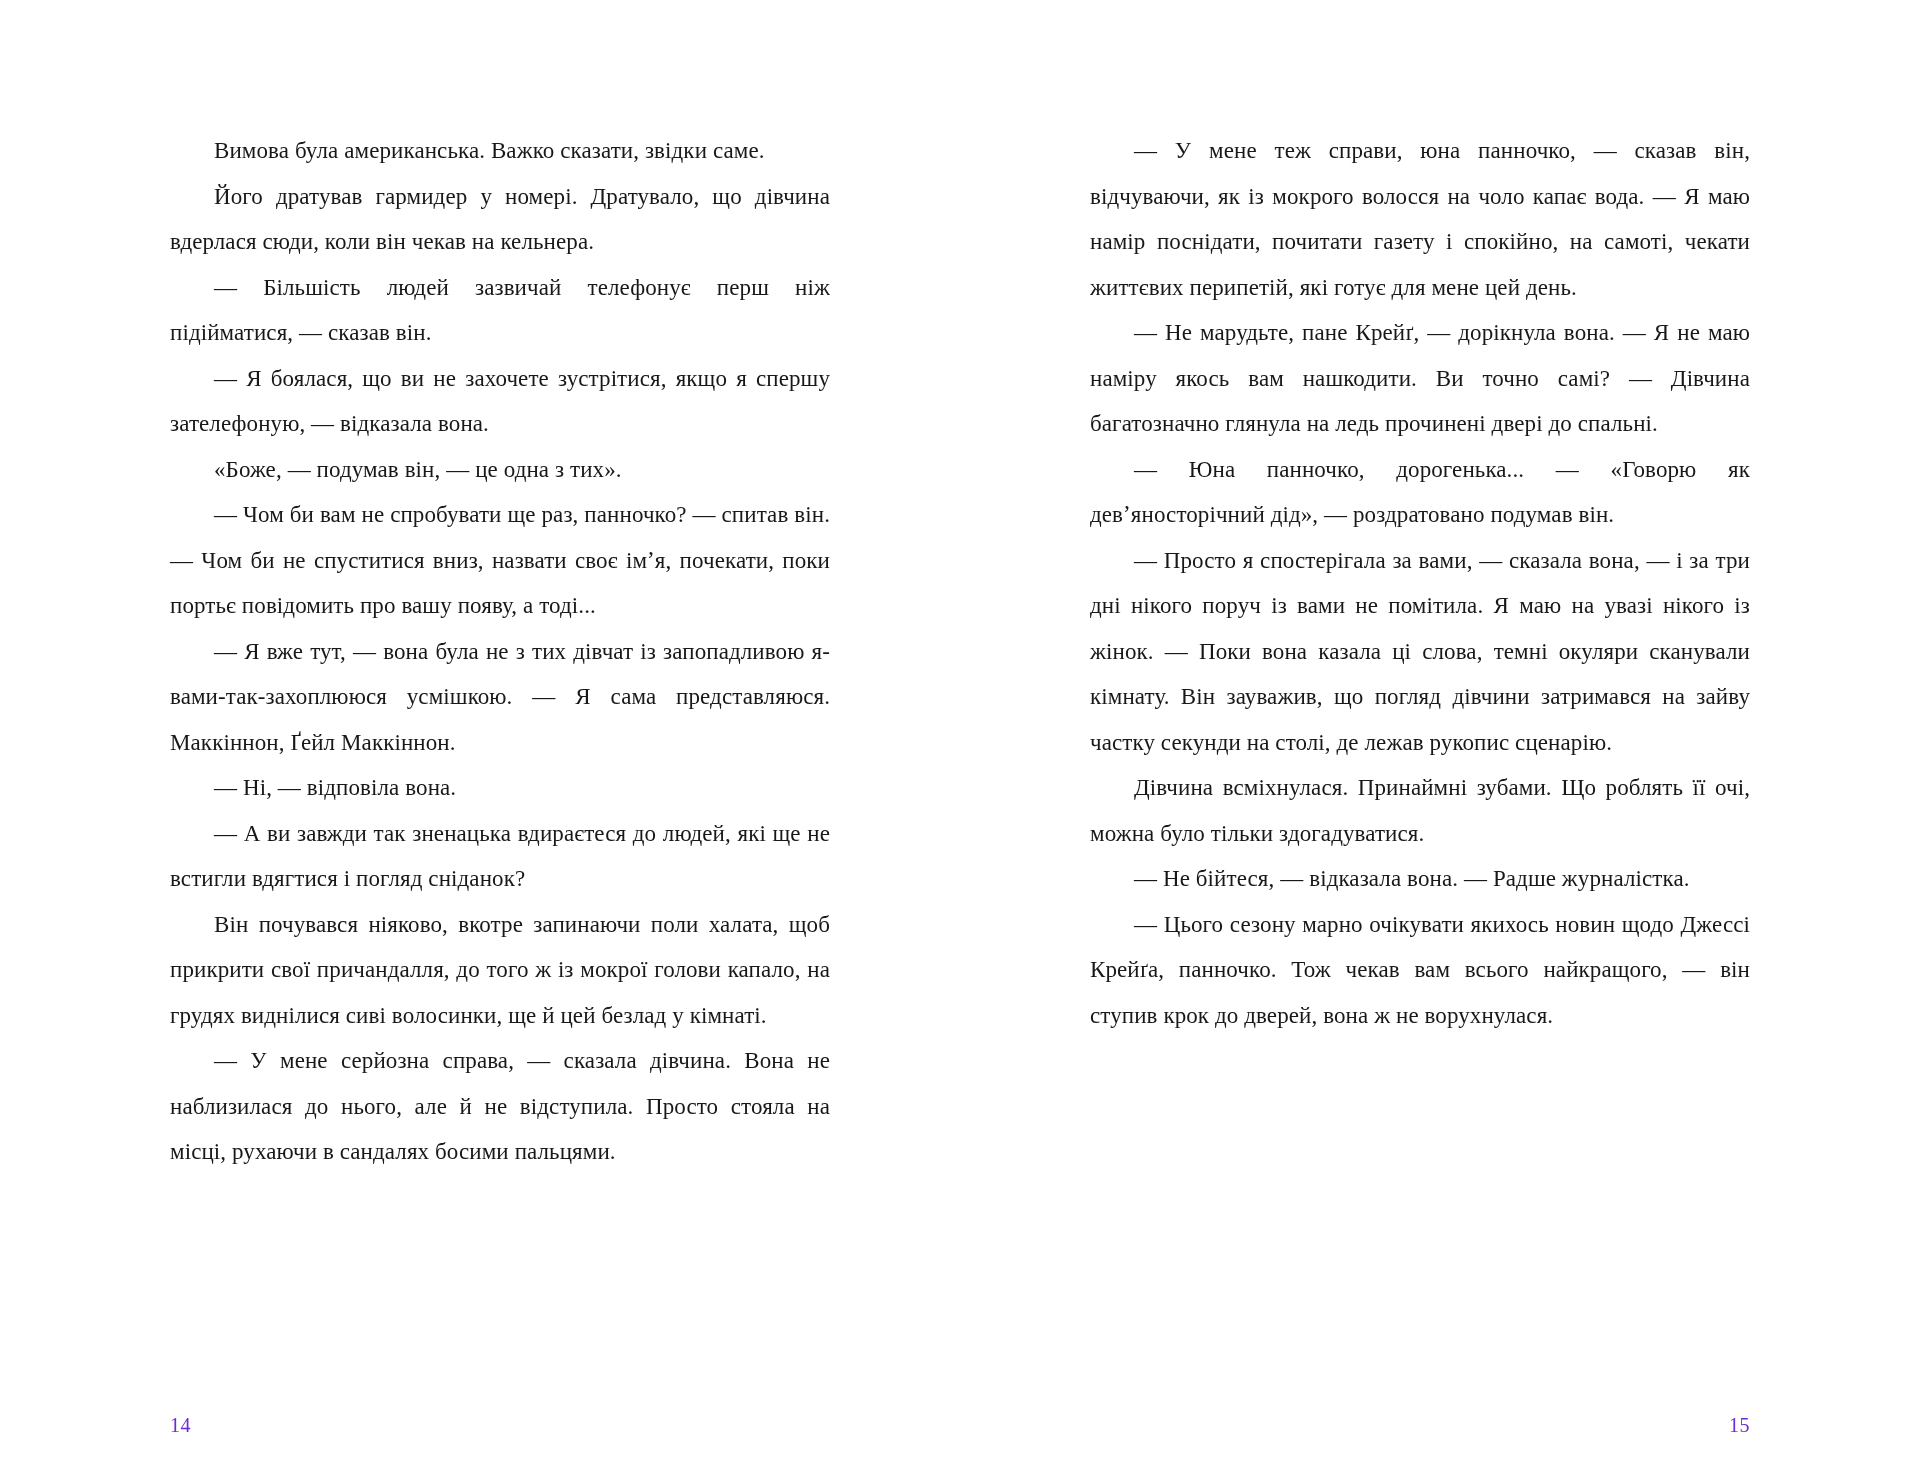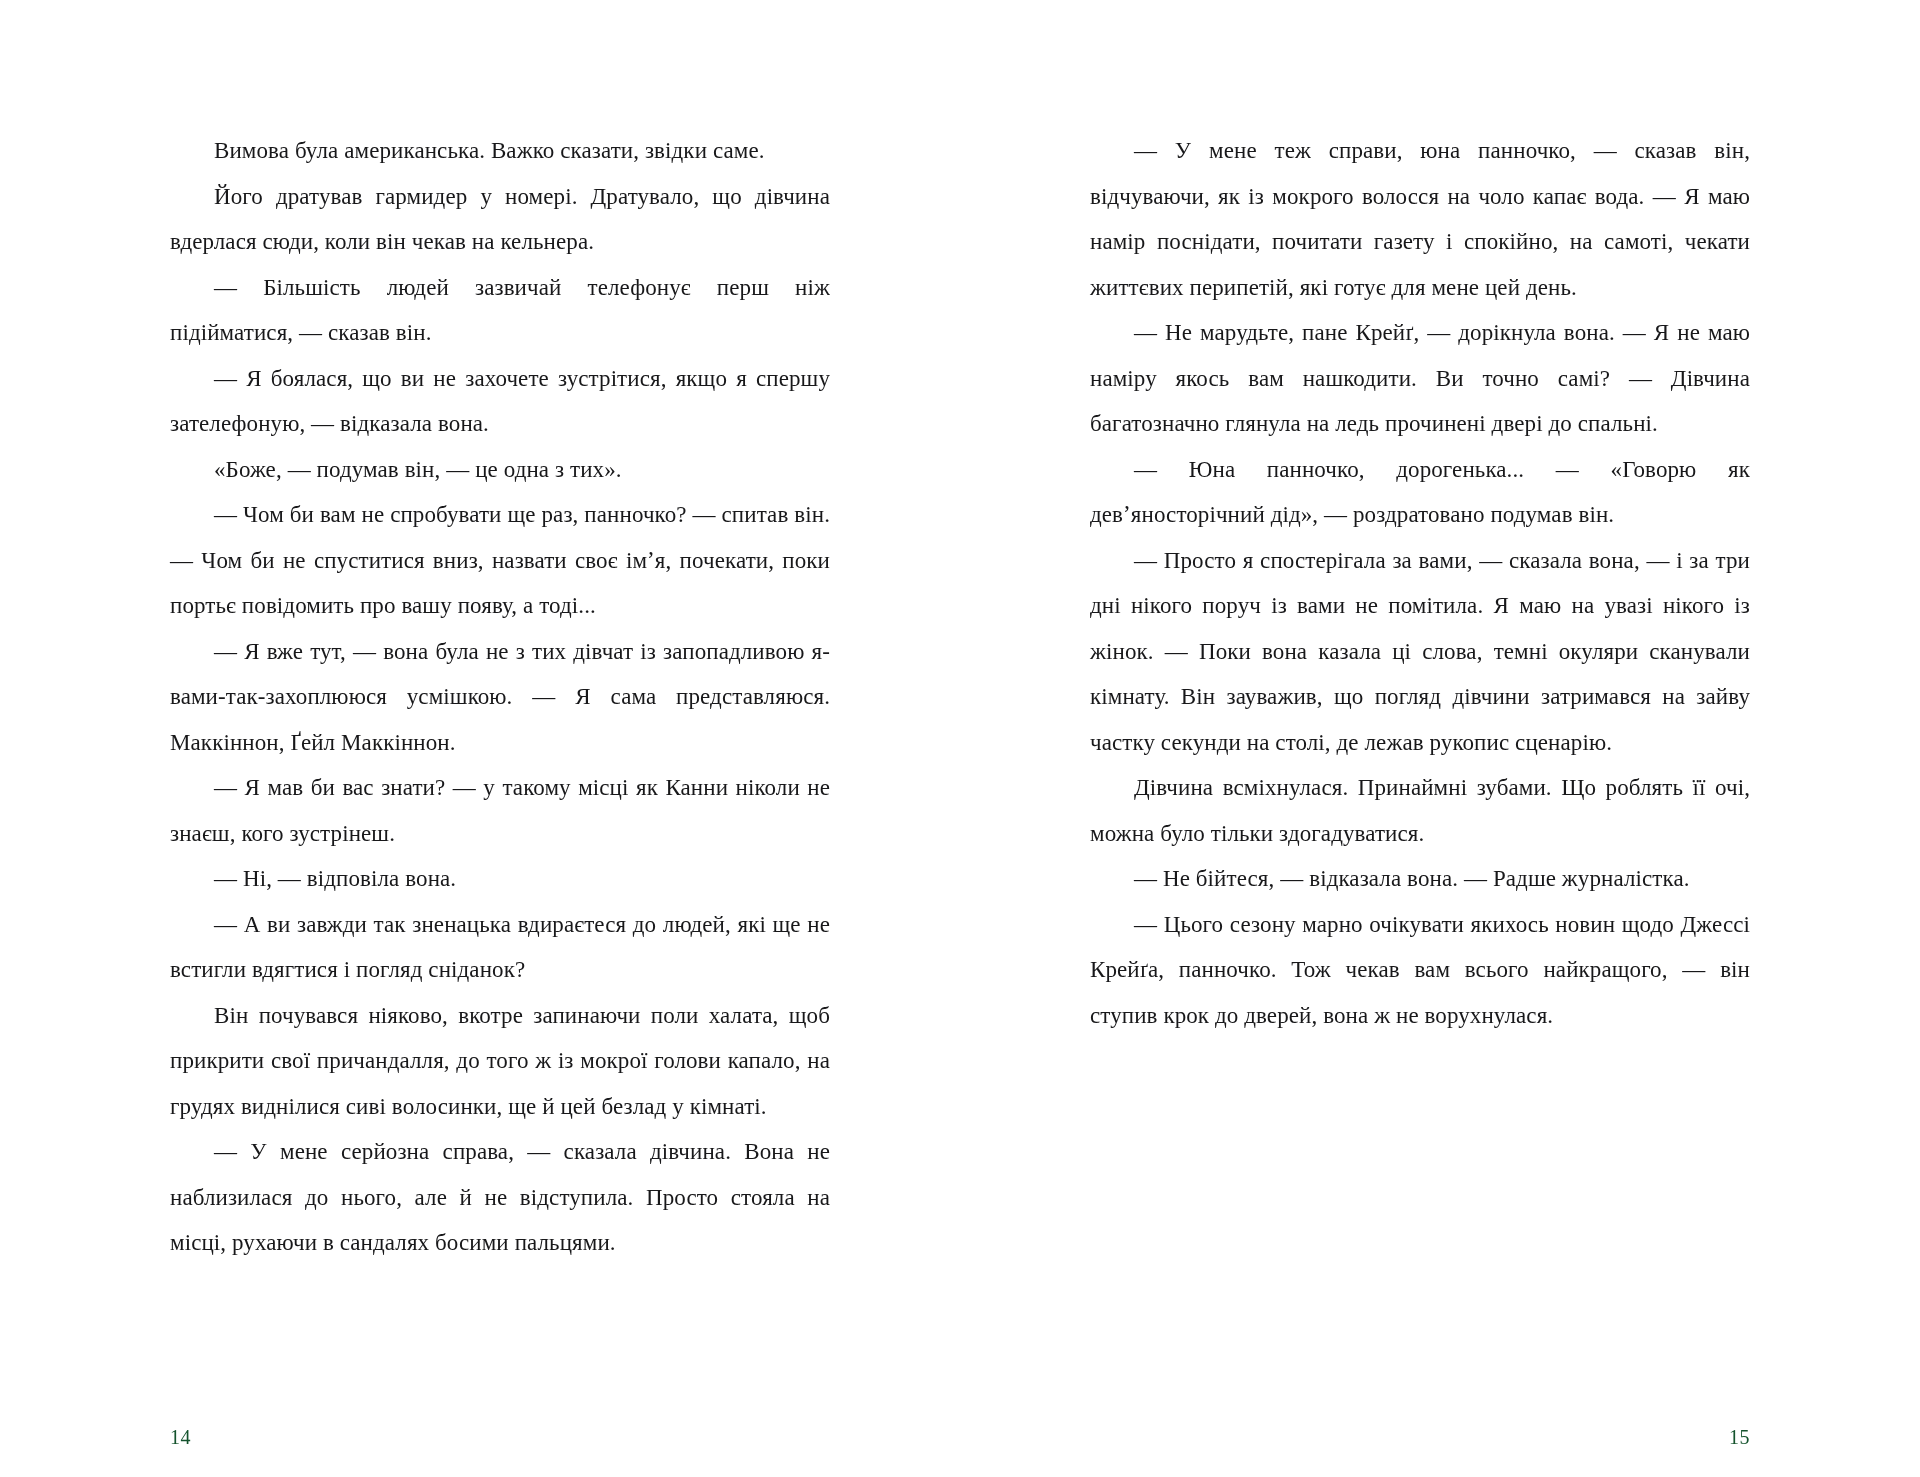--- a/index.html
+++ b/index.html
@@ -43,24 +43,24 @@
     letter-spacing: 0.1px;
     color: #18181a;
     hyphens: manual;
   }
   .para {
     margin: 0;
     text-indent: 44px;
   }
   .folio {
     position: absolute;
-    bottom: 30px;
+    bottom: 42px;
     font-size: 20px;
     line-height: 1;
-    color: #14532d;
+    color: #6d28d9;
     letter-spacing: 0.5px;
   }
   .folio-left {
     left: 170px;
   }
   .folio-right {
     right: 170px;
   }
 </style>
 </head>
@@ -70,21 +70,20 @@
 
   <div class="page page-left">
     <div class="text-col">
       <p class="para">Вимова була американська. Важко сказати, звідки саме.</p>
       <p class="para">Його дратував гармидер у номері. Дратувало, що дівчина вдерлася сюди, коли він чекав на кельнера.</p>
       <p class="para">— Більшість людей зазвичай телефонує перш ніж підійматися, — сказав він.</p>
       <p class="para">— Я боялася, що ви не захочете зустрітися, якщо я спершу зателефоную, — відказала вона.</p>
       <p class="para">«Боже, — подумав він, — це одна з тих».</p>
       <p class="para">— Чом би вам не спробувати ще раз, панночко? — спитав він. — Чом би не спуститися вниз, назвати своє імʼя, почекати, поки портьє повідомить про вашу появу, а тоді...</p>
       <p class="para">— Я вже тут, — вона була не з тих дівчат із запопадливою я-вами-так-захоплююся усмішкою. — Я сама представляюся. Маккіннон, Ґейл Маккіннон.</p>
-      <p class="para">— Я мав би вас знати? — у такому місці як Канни ніколи не знаєш, кого зустрінеш.</p>
       <p class="para">— Ні, — відповіла вона.</p>
       <p class="para">— А ви завжди так зненацька вдираєтеся до людей, які ще не встигли вдягтися і погляд сніданок?</p>
       <p class="para">Він почувався ніяково, вкотре запинаючи поли халата, щоб прикрити свої причандалля, до того ж із мокрої голови капало, на грудях виднілися сиві волосинки, ще й цей безлад у кімнаті.</p>
       <p class="para">— У мене серйозна справа, — сказала дівчина. Вона не наблизилася до нього, але й не відступила. Просто стояла на місці, рухаючи в сандалях босими пальцями.</p>
     </div>
     <div class="folio folio-left">14</div>
   </div>
 
   <div class="page page-right">
     <div class="text-col">

